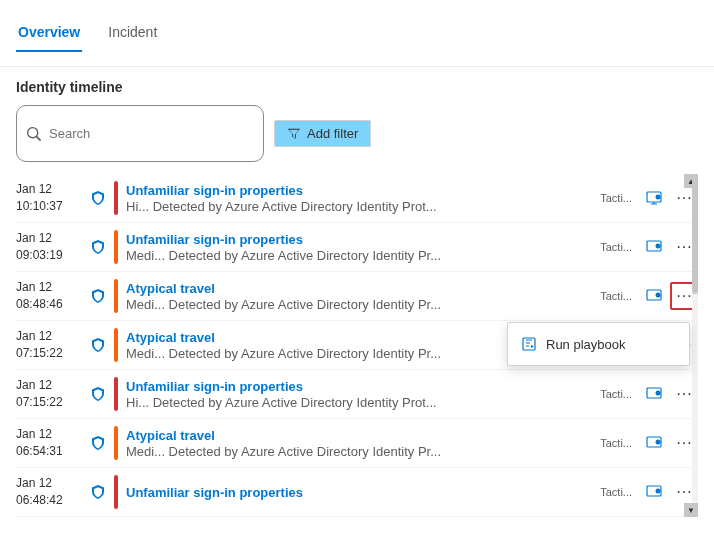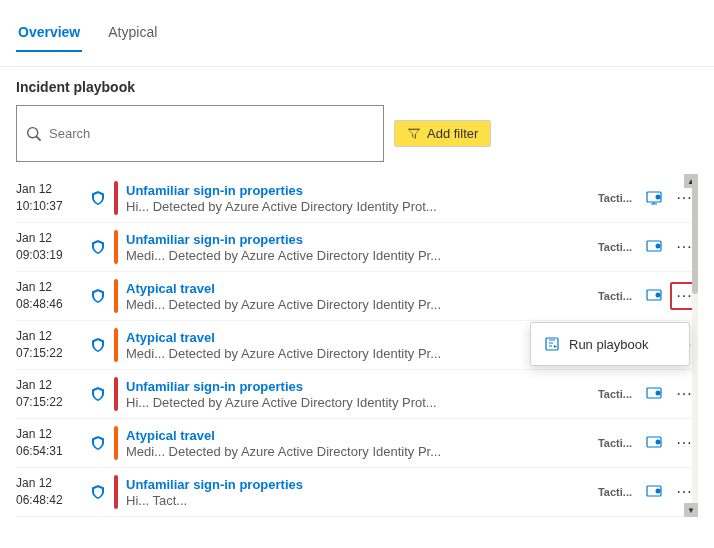--- a/index.html
+++ b/index.html
@@ -49,40 +49,40 @@
     .search-row {
       display: flex;
       align-items: center;
       gap: 10px;
       margin-bottom: 12px;
     }
     .search-box {
       display: flex;
       align-items: center;
       border: 1px solid #8a8886;
-      border-radius: 0;
+      border-radius: 10px;
       padding: 20px 10px;
-      width: 368px;
+      width: 248px;
       background: #fff;
       gap: 8px;
     }
     .search-box input {
       border: none;
       outline: none;
       font-size: 13px;
       color: #323130;
       flex: 1;
       background: transparent;
     }
 
     .add-filter-btn {
       display: flex;
       align-items: center;
       gap: 6px;
-      background: #fde047;
+      background: #7dd3fc;
       border: 1px solid #d2d0ce;
       border-radius: 2px;
       padding: 5px 12px;
       cursor: pointer;
       font-size: 13px;
       color: #323130;
     }
 
     
     .timeline-list {
@@ -151,21 +151,20 @@
 
     .tactic-badge {
       font-size: 11px;
       color: #605e5c;
       white-space: nowrap;
       margin: 0 6px;
       flex-shrink: 0;
       max-width: 50px;
       overflow: hidden;
       text-overflow: ellipsis;
-      font-weight: bold;
     }
 
     .monitor-icon-wrap {
       width: 24px;
       display: flex;
       align-items: center;
       justify-content: center;
       flex-shrink: 0;
       margin: 0 4px;
     }
@@ -209,21 +208,21 @@
     
     .context-menu {
       position: absolute;
       right: 30px;
       top: 95px;
       background: #fff;
       border: 1px solid #d2d0ce;
       border-radius: 2px;
       box-shadow: 0 4px 12px rgba(0,0,0,0.15);
       z-index: 100;
-      width: 160px;
+      width: 183px;
       padding: 4px 0;
     }
     .context-menu-item {
       display: flex;
       align-items: center;
       gap: 8px;
       padding: 8px 12px;
       cursor: pointer;
       font-size: 13px;
       color: #323130;
@@ -255,26 +254,26 @@
     .scroll-down { bottom: 0; }
   </style>
 </head>
 <body>
 
 <div class="tabs">
   <div class="tab active">
     <span>Overview</span>
   </div>
   <div class="tab">
-    <span>Atypical</span>
+    <span>Incident</span>
   </div>
 </div>
 
 <div class="content">
-  <div class="section-title">Incident playbook</div>
+  <div class="section-title">Identity timeline</div>
 
   <div class="search-row">
     <div class="search-box">
       <svg width="14" height="14" viewBox="0 0 16 16" fill="#605e5c">
         <path d="M11.742 10.344a6.5 6.5 0 1 0-1.397 1.398l3.85 3.85a1 1 0 0 0 1.415-1.414l-3.868-3.834zm-5.242 1.156a5 5 0 1 1 0-10 5 5 0 0 1 0 10z"></path>
       </svg>
       <input type="text" placeholder="Search" style="">
     </div>
     <button class="add-filter-btn">
       <svg width="14" height="14" viewBox="0 0 16 16" fill="#323130">
@@ -444,21 +443,20 @@
         <div>06:48:42</div>
       </div>
       <div class="shield-icon-wrap">
         <svg width="16" height="16" viewBox="0 0 16 16" fill="#0078d4">
             <path d="M8 1L2 3.5v4C2 11 5 13.5 8 15c3-1.5 6-4 6-7.5v-4L8 1zm0 2.2l4 1.7v3.1c0 2.4-2 4.4-4 5.5-2-1.1-4-3.1-4-5.5V4.9L8 3.2z"></path>
           </svg>
       </div>
       <div class="severity-bar severity-high"></div>
       <div class="item-body">
         <div class="item-title">Unfamiliar sign-in properties</div>
-        <div class="item-subtitle">Hi...  Tact...</div>
       </div>
       <div class="tactic-badge">Tacti...</div>
       <div class="monitor-icon-wrap">
         <svg width="16" height="16" viewBox="0 0 16 16" fill="#0078d4">
             <rect x="1" y="2" width="14" height="10" rx="1" ry="1" fill="none" stroke="#0078d4" stroke-width="1.2"></rect>
             <circle cx="12" cy="7" r="2.5" fill="#0078d4"></circle>
           </svg>
       </div>
       <div class="more-btn">···</div>
     </div>

